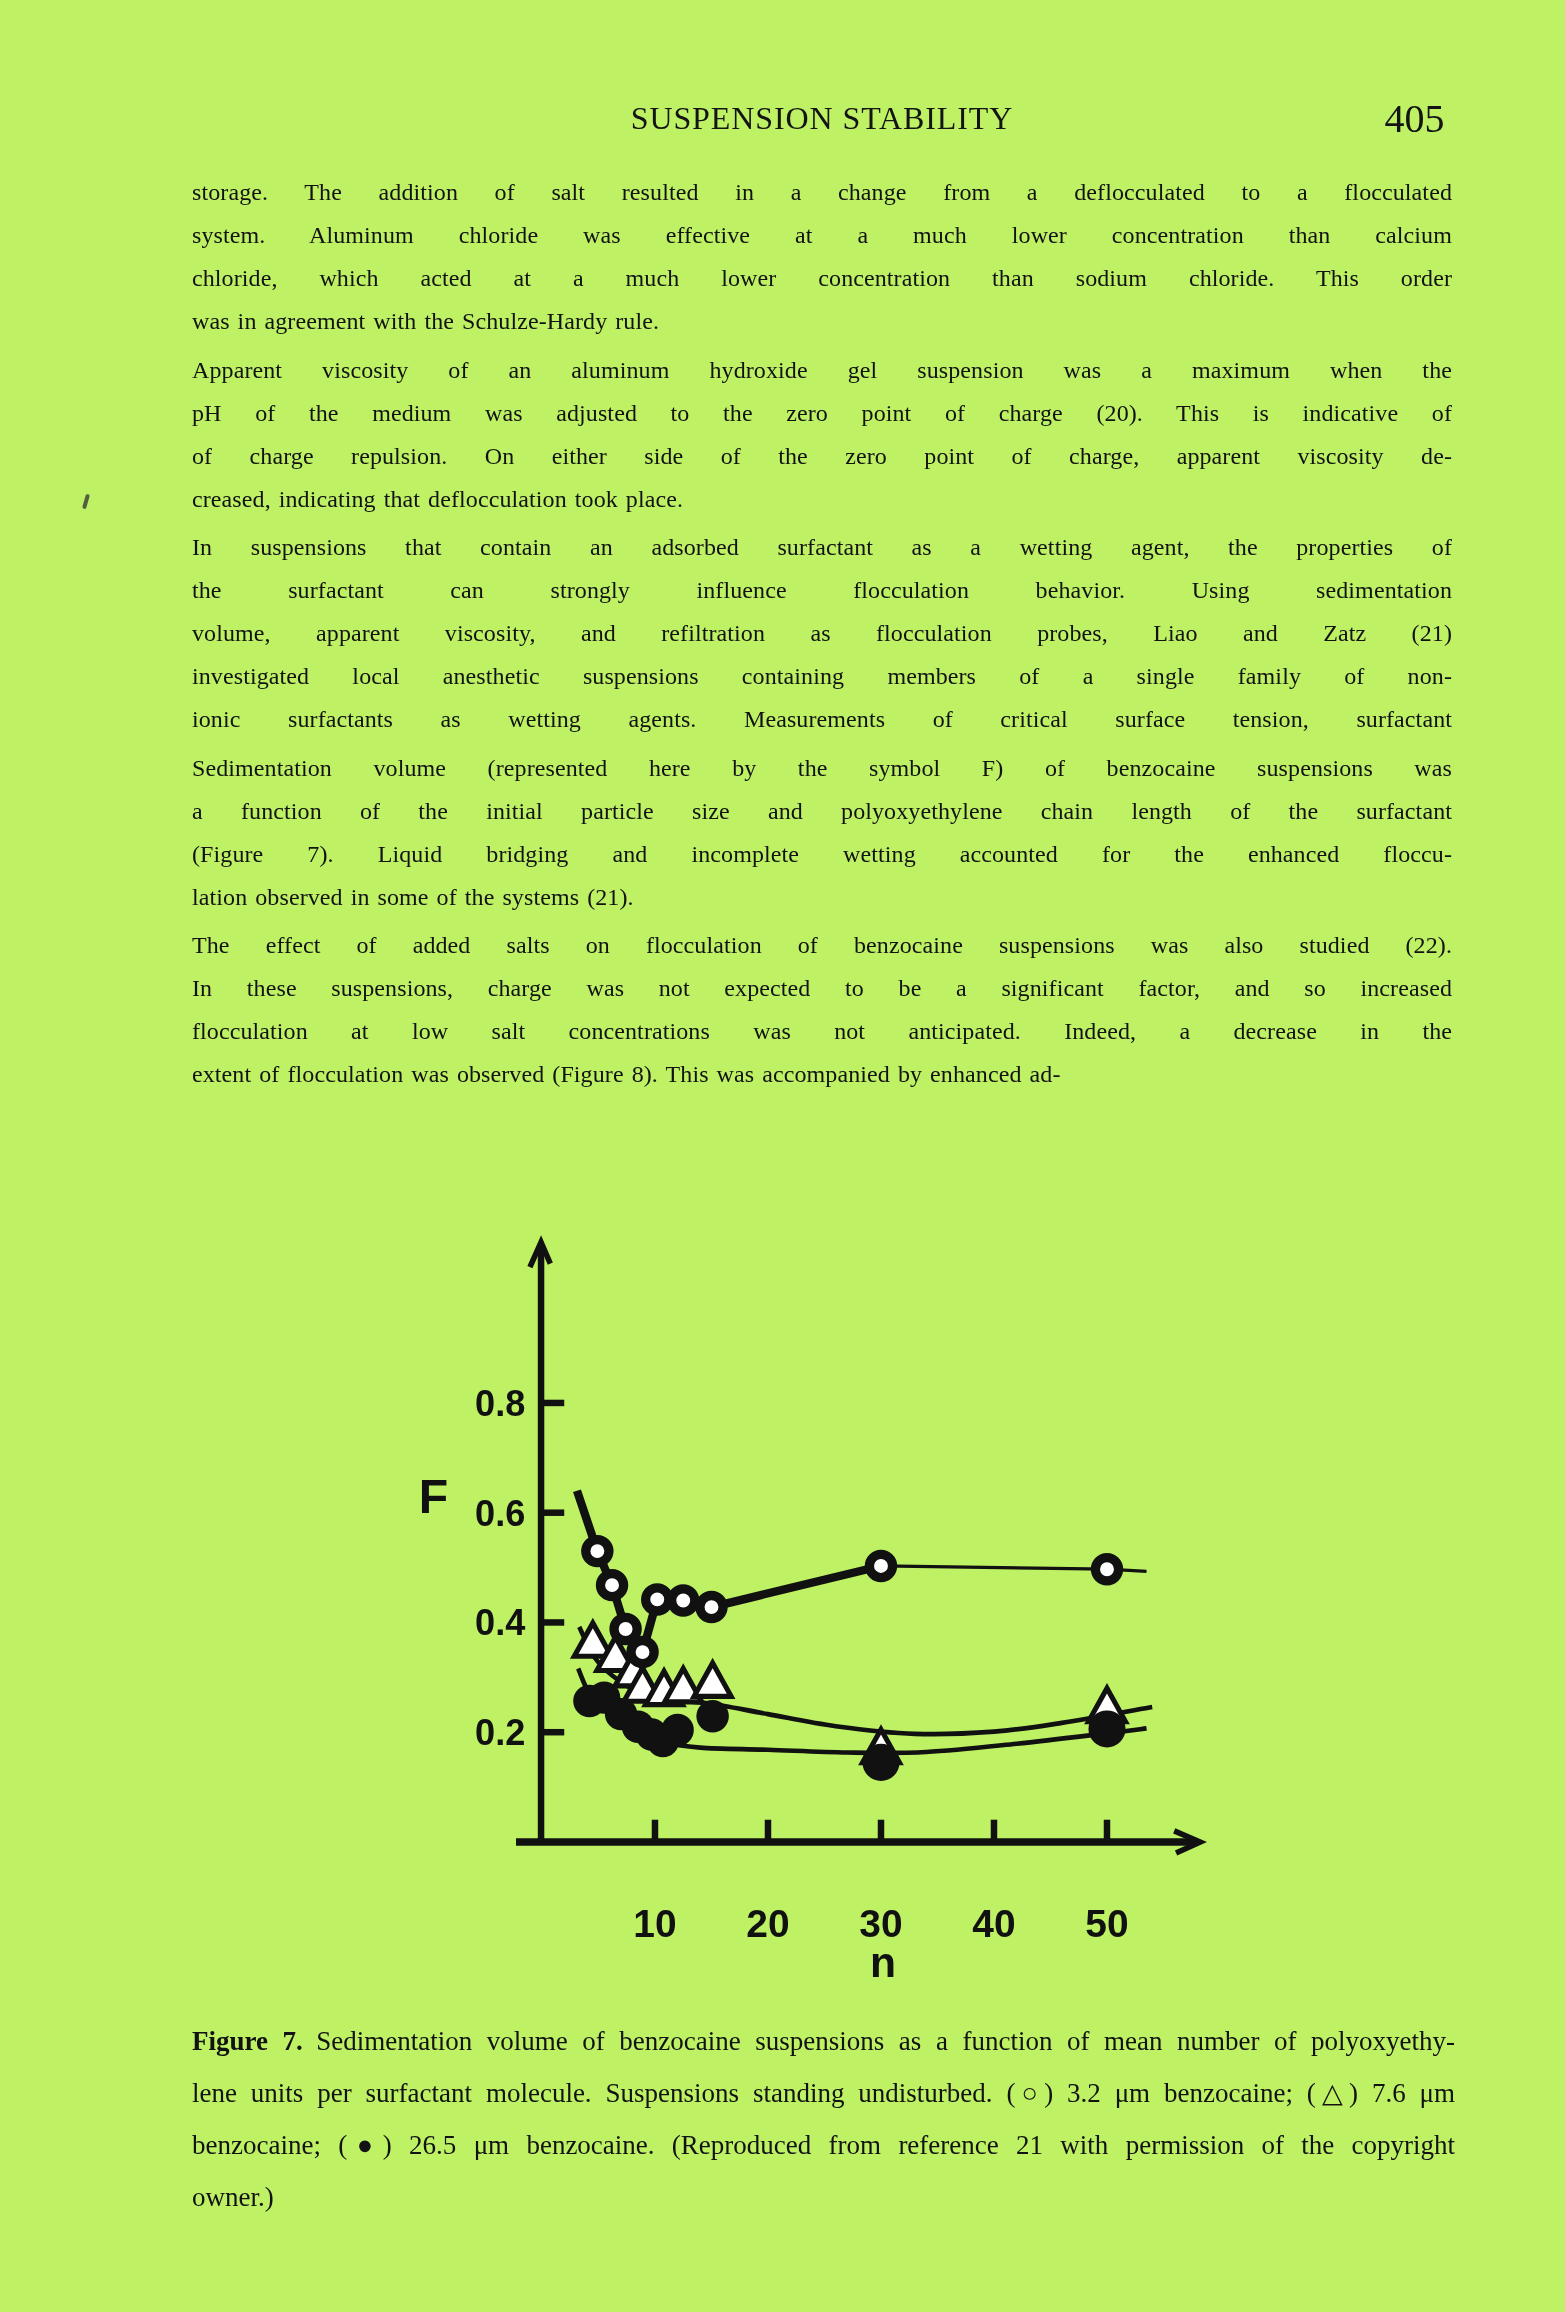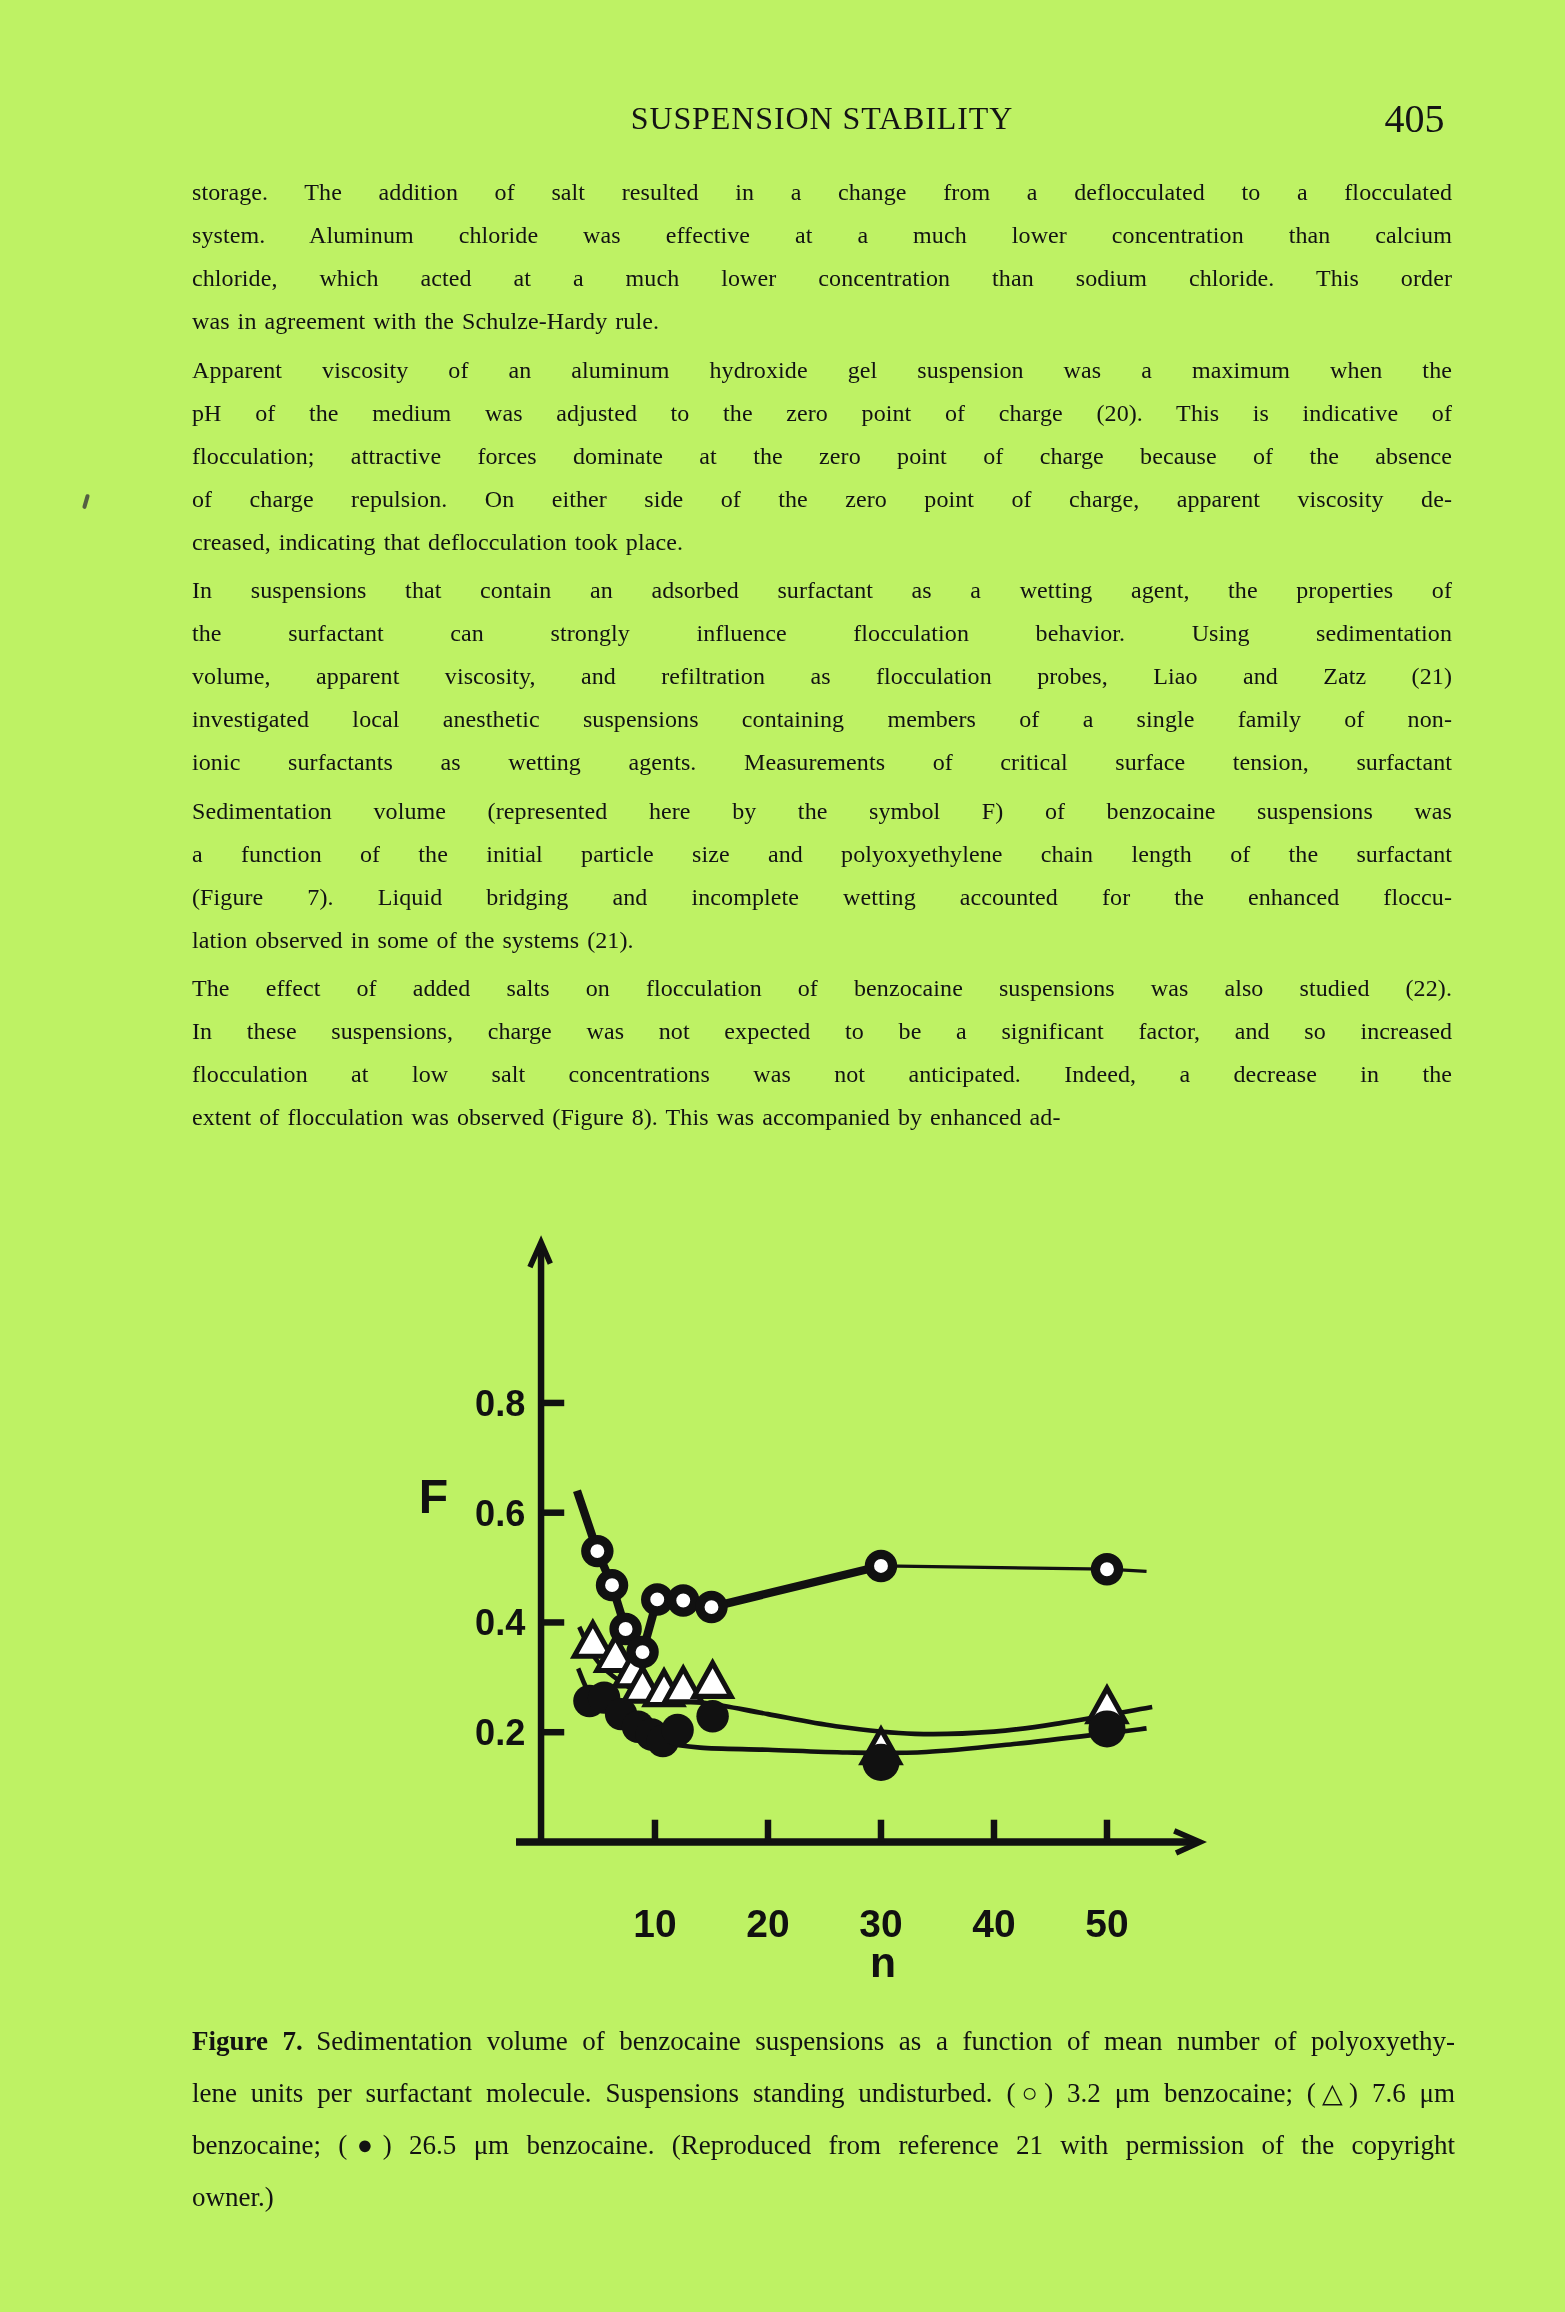--- a/index.html
+++ b/index.html
@@ -70,21 +70,20 @@
   <div class="body-text" id="bodyText">
       <div class="para">
         <div class="tline">storage. The addition of salt resulted in a change from a deflocculated to a flocculated</div>
         <div class="tline">system. Aluminum chloride was effective at a much lower concentration than calcium</div>
         <div class="tline">chloride, which acted at a much lower concentration than sodium chloride. This order</div>
         <div class="tline tlast">was in agreement with the Schulze-Hardy rule.</div>
       </div>
       <div class="para">
         <div class="tline">Apparent viscosity of an aluminum hydroxide gel suspension was a maximum when the</div>
         <div class="tline">pH of the medium was adjusted to the zero point of charge (20). This is indicative of</div>
-        <div class="tline">flocculation; attractive forces dominate at the zero point of charge because of the absence</div>
         <div class="tline">of charge repulsion. On either side of the zero point of charge, apparent viscosity de-</div>
         <div class="tline tlast">creased, indicating that deflocculation took place.</div>
       </div>
       <div class="para">
         <div class="tline">In suspensions that contain an adsorbed surfactant as a wetting agent, the properties of</div>
         <div class="tline">the surfactant can strongly influence flocculation behavior. Using sedimentation</div>
         <div class="tline">volume, apparent viscosity, and refiltration as flocculation probes, Liao and Zatz (21)</div>
         <div class="tline">investigated local anesthetic suspensions containing members of a single family of non-</div>
         <div class="tline">ionic surfactants as wetting agents. Measurements of critical surface tension, surfactant</div>
       </div>

